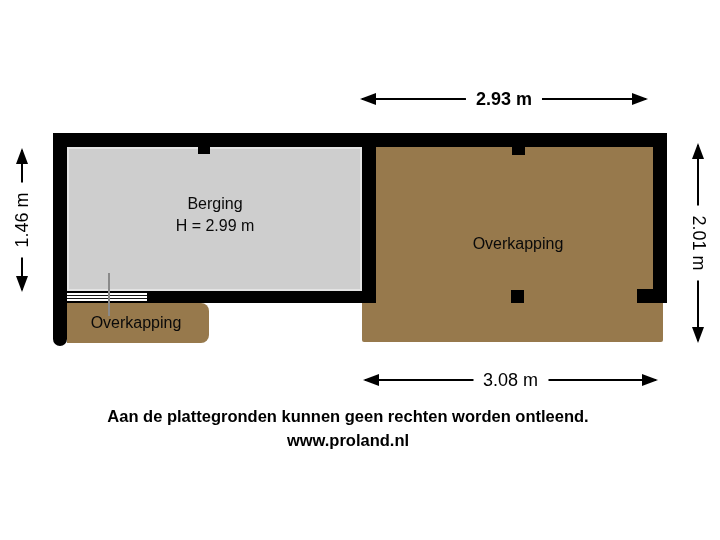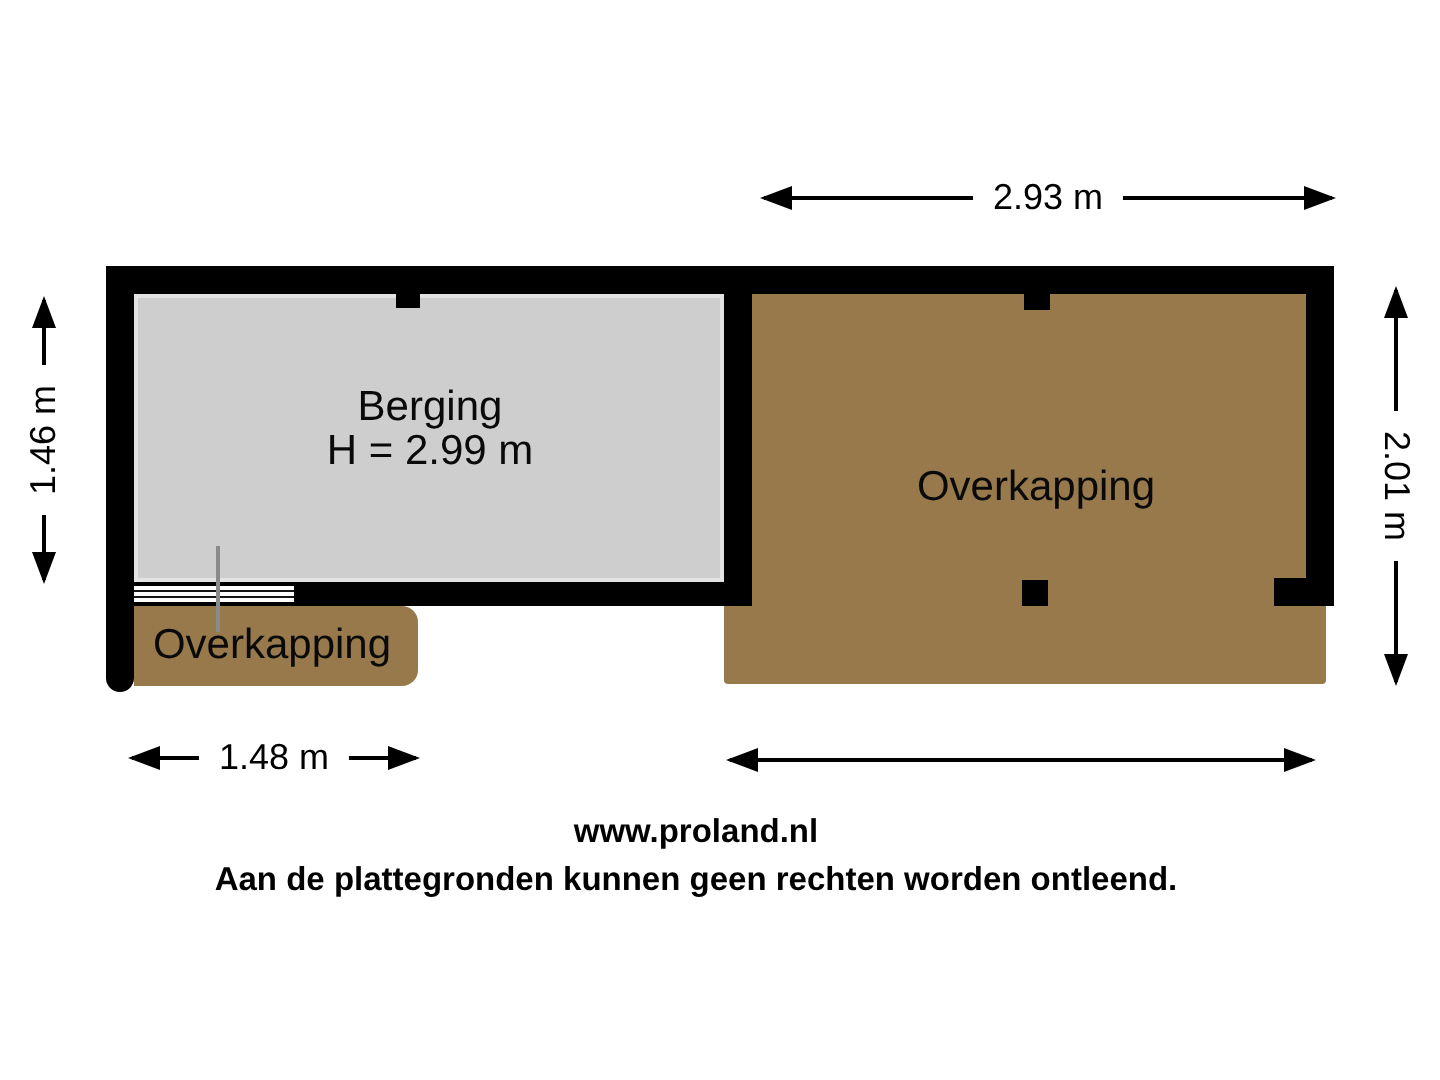--- a/index.html
+++ b/index.html
@@ -47,21 +47,21 @@
     background:linear-gradient(#000 0 2px,#fff 2px 4px,#151515 4px 5px,
                #fff 5px 7px,#151515 7px 8px,#fff 8px 10px,#000 10px 12px);
   }
   .door-marker-line{
     position:absolute;left:108px;top:273px;width:2px;height:43px;background:#8a8a8a;
   }
 
   
   .room-label{
     position:absolute;transform:translate(-50%,-50%);
-    font-size:21px;line-height:22px;text-align:center;white-space:nowrap;color:#0a0a0a;
+    font-size:16px;line-height:22px;text-align:center;white-space:nowrap;color:#0a0a0a;
   }
   .berging-label-block{left:215px;top:215px;}
   .overkapping-right-label{left:518px;top:244px;}
   .overkapping-left-label{left:136px;top:323px;}
 
   
   .dim{position:absolute;}
   .dim .line-h{position:absolute;left:2px;right:2px;top:9px;height:2px;background:#000;}
   .dim .ah{position:absolute;width:0;height:0;}
   .dim .ah-left{left:0;top:4px;border-top:6px solid transparent;border-bottom:6px solid transparent;border-right:16px solid #000;}
@@ -71,21 +71,21 @@
   .dim .ah-down{bottom:0;left:4px;border-left:6px solid transparent;border-right:6px solid transparent;border-top:16px solid #000;}
   .pill{
     position:absolute;background:#ffffff;border-radius:11px;padding:1px 10px;
     font-size:18px;white-space:nowrap;line-height:21px;color:#000;
   }
   .pill-h{left:50%;top:10px;transform:translate(-50%,-50%);}
   .pill-v-left{left:10px;top:50%;transform:translate(-50%,-50%) rotate(-90deg);}
   .pill-v-right{left:10px;top:50%;transform:translate(-50%,-50%) rotate(90deg);}
 
   .dim-top-left{left:64px;top:90px;width:298px;height:20px;}
-  .dim-top-right{left:380px;top:89px;width:288px;height:20px;}
+  .dim-top-right{left:360px;top:89px;width:288px;height:20px;font-weight:bold;}
   .dim-left{left:12px;top:148px;width:20px;height:144px;}
   .dim-right{left:688px;top:143px;width:20px;height:200px;}
   .dim-bottom-left{left:64px;top:369px;width:146px;height:20px;}
   .dim-bottom-right{left:363px;top:370px;width:295px;height:20px;}
 
   
   .footer-text{
     position:absolute;left:0;top:404px;width:696px;text-align:center;
     font-size:16.5px;font-weight:bold;line-height:24px;color:#000;
   }
@@ -135,31 +135,26 @@
     <div class="pill pill-v-left">1.46 m</div>
   </div>
 
   <div class="dim dim-right">
     <div class="line-v"></div>
     <div class="ah ah-up"></div>
     <div class="ah ah-down"></div>
     <div class="pill pill-v-right">2.01 m</div>
   </div>
 
-  <div class="dim dim-bottom-left">
-    <div class="line-h"></div>
-    <div class="ah ah-left"></div>
-    <div class="ah ah-right"></div>
-    <div class="pill pill-h">1.48 m</div>
-  </div>
 
   <div class="dim dim-bottom-right">
     <div class="line-h"></div>
     <div class="ah ah-left"></div>
     <div class="ah ah-right"></div>
+    <div class="pill pill-h">3.08 m</div>
   </div>
 
   <div class="footer-text">
+    <div>Aan de plattegronden kunnen geen rechten worden ontleend.</div>
     <div>www.proland.nl</div>
-    <div>Aan de plattegronden kunnen geen rechten worden ontleend.</div>
   </div>
 
 </div>
 
 </body></html>

